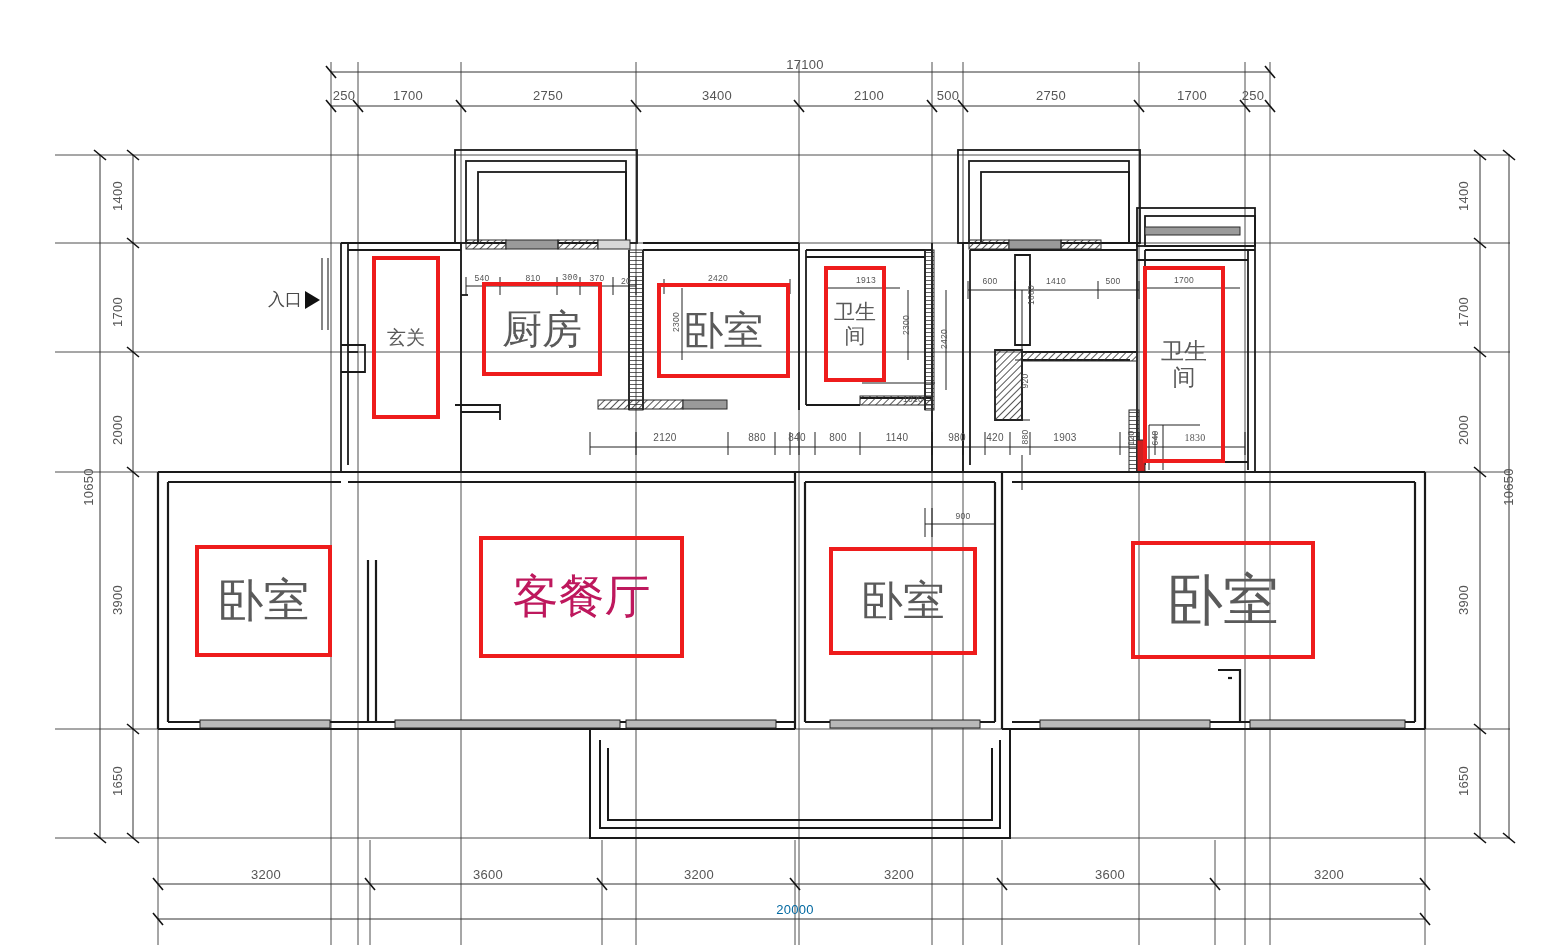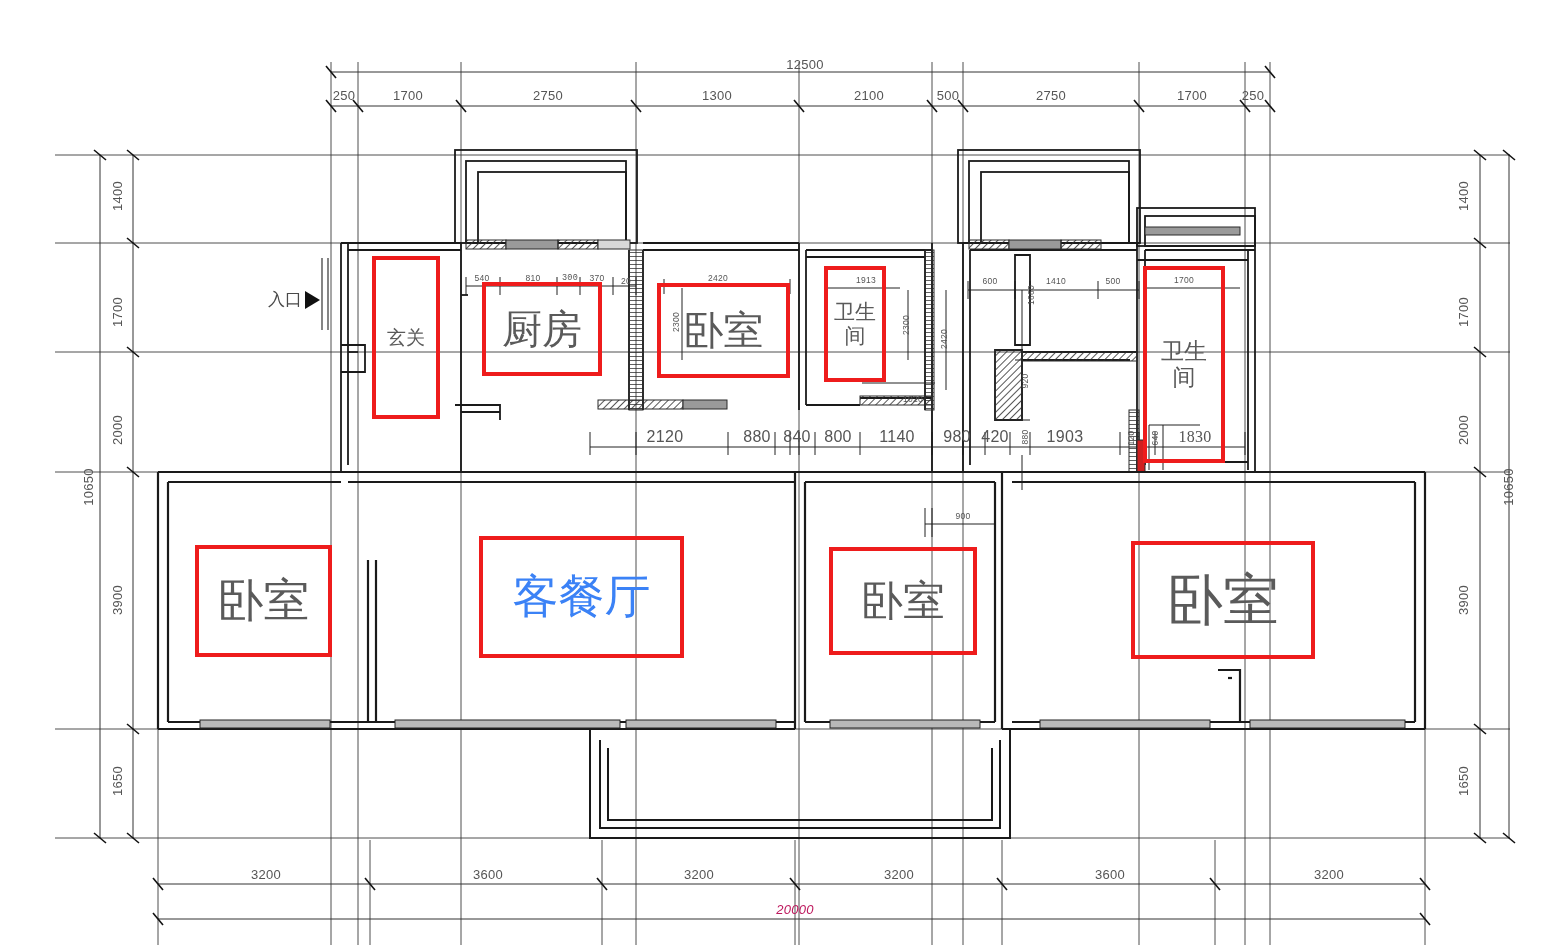--- a/index.html
+++ b/index.html
@@ -8,21 +8,21 @@
     width:1564px;height:945px;overflow:hidden;position:relative;
   }
   #stage{position:absolute;left:0;top:0;width:1564px;height:945px;background:#fff;}
   svg#plan{position:absolute;left:0;top:0;width:1564px;height:945px;display:block;}
 
   
   .dimtxt{
     position:absolute;color:#555;font-size:13px;letter-spacing:0.3px;
     white-space:nowrap;transform-origin:50% 50%;
   }
-  .dimtxt.small{font-size:16px;}
+  .dimtxt.small{font-size:10px;}
   .dimtxt.tiny{font-size:8.5px;}
   .dimtxt.vert{transform:rotate(-90deg);}
 
   
   .redbox{
     position:absolute;border:4px solid #ee1c1c;background:transparent;
     box-sizing:border-box;
   }
   
   .roomlbl{
@@ -377,45 +377,45 @@
         <span>间</span>
       </div>
       <div class="redbox" style="left: 1143px; top: 266px; width: 82px; height: 197px; border-color: rgb(238, 28, 28);"></div>
       <div class="roomlbl" style="left: 1143px; top: 266px; width: 82px; height: 197px; font-size: 23px; color: rgb(90, 90, 90); flex-direction: column;">
         <span>卫生</span>
         <span>间</span>
       </div>
       <div class="redbox" style="left: 195px; top: 545px; width: 137px; height: 112px; border-color: rgb(238, 28, 28);"></div>
       <div class="roomlbl" style="left: 195px; top: 545px; width: 137px; height: 112px; font-size: 46px; color: rgb(90, 90, 90);">卧室</div>
       <div class="redbox" style="left: 479px; top: 536px; width: 205px; height: 122px; border-color: rgb(238, 28, 28);"></div>
-      <div class="roomlbl" style="left: 479px; top: 536px; width: 205px; height: 122px; font-size: 46px; color: #3b82f6;">客餐厅</div>
+      <div class="roomlbl" style="left: 479px; top: 536px; width: 205px; height: 122px; font-size: 46px; color: #be185d;">客餐厅</div>
       <div class="redbox" style="left: 829px; top: 547px; width: 148px; height: 108px; border-color: rgb(238, 28, 28);"></div>
       <div class="roomlbl" style="left: 829px; top: 547px; width: 148px; height: 108px; font-size: 42px; color: rgb(90, 90, 90);">卧室</div>
       <div class="redbox" style="left: 1131px; top: 541px; width: 184px; height: 118px; border-color: rgb(238, 28, 28);"></div>
       <div class="roomlbl" style="left: 1131px; top: 541px; width: 184px; height: 118px; font-size: 56px; color: rgb(90, 90, 90);">卧室</div>
     </div>
 
   <div id="dims-layer">
-      <div class="dimtxt" style="color: rgb(85, 85, 85); left: 805px; top: 64px; transform: translate(-50%, -50%);">12500</div>
+      <div class="dimtxt" style="color: rgb(85, 85, 85); left: 805px; top: 64px; transform: translate(-50%, -50%);">17100</div>
       <div class="dimtxt" style="color: rgb(85, 85, 85); left: 344px; top: 95px; transform: translate(-50%, -50%);">250</div>
       <div class="dimtxt" style="color: rgb(85, 85, 85); left: 408px; top: 95px; transform: translate(-50%, -50%);">1700</div>
       <div class="dimtxt" style="color: rgb(85, 85, 85); left: 548px; top: 95px; transform: translate(-50%, -50%);">2750</div>
-      <div class="dimtxt" style="color: rgb(85, 85, 85); left: 717px; top: 95px; transform: translate(-50%, -50%);">1300</div>
+      <div class="dimtxt" style="color: rgb(85, 85, 85); left: 717px; top: 95px; transform: translate(-50%, -50%);">3400</div>
       <div class="dimtxt" style="color: rgb(85, 85, 85); left: 869px; top: 95px; transform: translate(-50%, -50%);">2100</div>
       <div class="dimtxt" style="color: rgb(85, 85, 85); left: 948px; top: 95px; transform: translate(-50%, -50%);">500</div>
       <div class="dimtxt" style="color: rgb(85, 85, 85); left: 1051px; top: 95px; transform: translate(-50%, -50%);">2750</div>
       <div class="dimtxt" style="color: rgb(85, 85, 85); left: 1192px; top: 95px; transform: translate(-50%, -50%);">1700</div>
       <div class="dimtxt" style="color: rgb(85, 85, 85); left: 1253px; top: 95px; transform: translate(-50%, -50%);">250</div>
       <div class="dimtxt" style="color: rgb(85, 85, 85); left: 266px; top: 874px; transform: translate(-50%, -50%);">3200</div>
       <div class="dimtxt" style="color: rgb(85, 85, 85); left: 488px; top: 874px; transform: translate(-50%, -50%);">3600</div>
       <div class="dimtxt" style="color: rgb(85, 85, 85); left: 699px; top: 874px; transform: translate(-50%, -50%);">3200</div>
       <div class="dimtxt" style="color: rgb(85, 85, 85); left: 899px; top: 874px; transform: translate(-50%, -50%);">3200</div>
       <div class="dimtxt" style="color: rgb(85, 85, 85); left: 1110px; top: 874px; transform: translate(-50%, -50%);">3600</div>
       <div class="dimtxt" style="color: rgb(85, 85, 85); left: 1329px; top: 874px; transform: translate(-50%, -50%);">3200</div>
-      <div class="dimtxt" style="color: #be185d; left: 795px; top: 909px; transform: translate(-50%, -50%); font-style: italic;">20000</div>
+      <div class="dimtxt" style="color: #0369a1; left: 795px; top: 909px; transform: translate(-50%, -50%);">20000</div>
       <div class="dimtxt vert" style="color: rgb(85, 85, 85); left: 117px; top: 196px; transform: translate(-50%, -50%) rotate(-90deg);">1400</div>
       <div class="dimtxt vert" style="color: rgb(85, 85, 85); left: 117px; top: 312px; transform: translate(-50%, -50%) rotate(-90deg);">1700</div>
       <div class="dimtxt vert" style="color: rgb(85, 85, 85); left: 117px; top: 430px; transform: translate(-50%, -50%) rotate(-90deg);">2000</div>
       <div class="dimtxt vert" style="color: rgb(85, 85, 85); left: 117px; top: 600px; transform: translate(-50%, -50%) rotate(-90deg);">3900</div>
       <div class="dimtxt vert" style="color: rgb(85, 85, 85); left: 117px; top: 781px; transform: translate(-50%, -50%) rotate(-90deg);">1650</div>
       <div class="dimtxt vert" style="color: rgb(85, 85, 85); left: 88px; top: 487px; transform: translate(-50%, -50%) rotate(-90deg);">10650</div>
       <div class="dimtxt vert" style="color: rgb(85, 85, 85); left: 1463px; top: 196px; transform: translate(-50%, -50%) rotate(-90deg);">1400</div>
       <div class="dimtxt vert" style="color: rgb(85, 85, 85); left: 1463px; top: 312px; transform: translate(-50%, -50%) rotate(-90deg);">1700</div>
       <div class="dimtxt vert" style="color: rgb(85, 85, 85); left: 1463px; top: 430px; transform: translate(-50%, -50%) rotate(-90deg);">2000</div>
       <div class="dimtxt vert" style="color: rgb(85, 85, 85); left: 1463px; top: 600px; transform: translate(-50%, -50%) rotate(-90deg);">3900</div>

